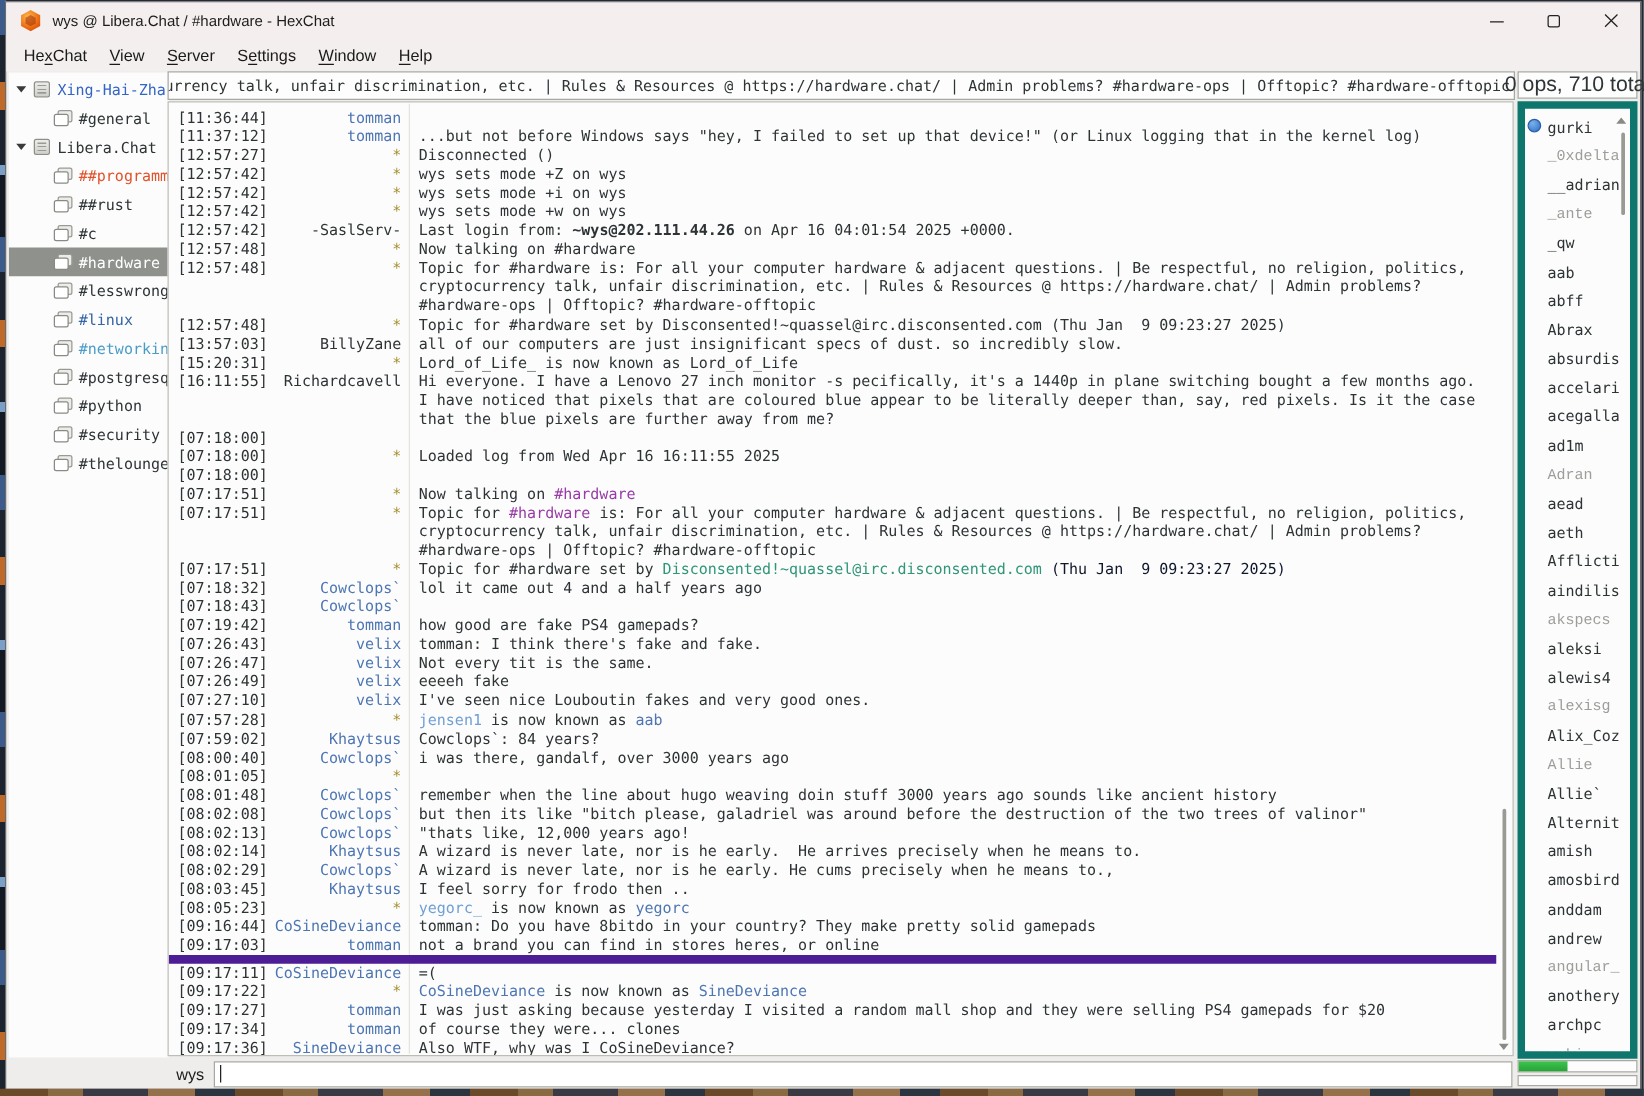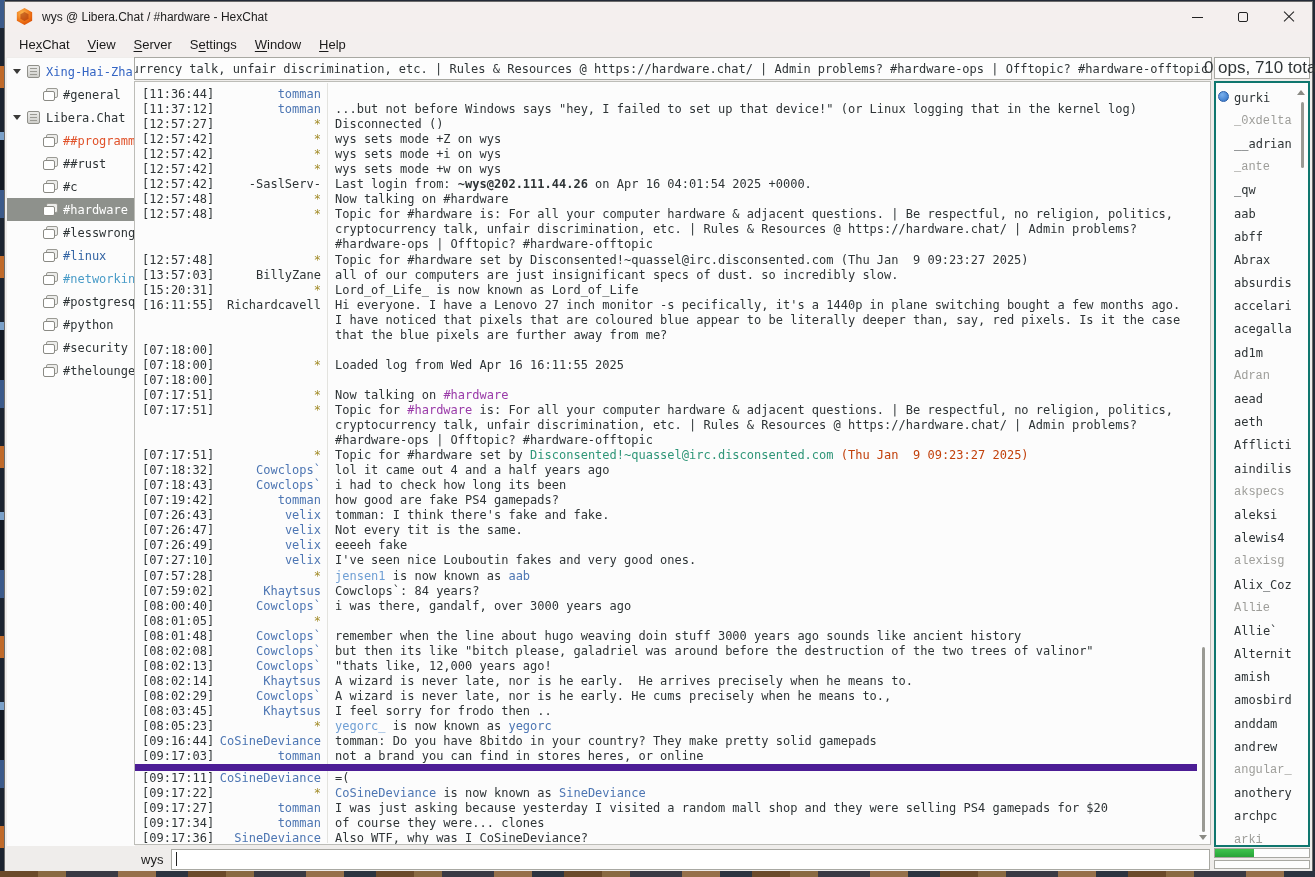--- a/index.html
+++ b/index.html
@@ -70,30 +70,30 @@
     border:1px solid #bdbdb8;overflow:hidden;font-family:"DejaVu Sans Mono",monospace;font-size:12px;
     color:#2e3436;}
   .chat-lines{position:absolute;left:0;right:13px;top:5px;}
   .cl{display:grid;grid-template-columns:83px 103px 1fr;line-height:15.05px;}
   .cl.mark{border-top:7px solid #4c1d95;}
   .ts{padding-left:7px;white-space:nowrap;}
   .nick{text-align:right;white-space:nowrap;overflow:hidden;}
   .nc-blue{color:#4d76b3;} .nc-dark{color:#2e3436;} .nc-star{color:#a38d2b;}
   .msg{padding:0 12px 0 14px;white-space:pre-wrap;word-break:break-word;}
   .sg-d{color:#2e3436;} .sg-b{color:#2e3436;font-weight:bold;}
-  .sg-ch{color:#993aa8;} .sg-host{color:#2f9678;} .sg-date{color:#c2410c;text-align:center;}
+  .sg-ch{color:#993aa8;} .sg-host{color:#2f9678;} .sg-date{color:#0f172a;text-align:center;}
   .sg-na{color:#6f9fd4;} .sg-nb{color:#4d76b3;} .sg-act{color:#4d76b3;font-weight:bold;}
   .chat-sep{position:absolute;left:192px;top:1px;bottom:1px;width:1px;background:#e3e3df;}
   .vthumb{position:absolute;right:5px;top:565px;width:3px;height:185px;background:#9a9a94;border-radius:2px;}
   .varrow{position:absolute;right:3px;top:753px;width:0;height:0;
     border-left:4px solid transparent;border-right:4px solid transparent;border-top:5px solid #8a8a84;}
 
   
   .userlist{position:absolute;left:1209px;top:79px;width:96px;height:766px;background:#fcfcfc;
-    border:2px solid #0f766e;overflow:hidden;font-family:"DejaVu Sans Mono",monospace;font-size:12px;}
+    border:6px solid #0f766e;overflow:hidden;font-family:"DejaVu Sans Mono",monospace;font-size:12px;}
   .users{padding-top:3px;}
   .urow{position:relative;height:23.2px;display:flex;align-items:center;padding-left:18px;
     white-space:nowrap;overflow:hidden;}
   .uname{color:#2e3436;}
   .urow.away .uname{color:#9d9d99;font-family:Liberation Mono, monospace;}
   .udot{position:absolute;left:2px;top:5px;width:11px;height:11px;border-radius:50%;
     background:radial-gradient(circle at 35% 30%,#7ab0ec,#2f6fc4);border:1px solid #2a5fa8;}
   .ul-up{position:absolute;right:3px;top:7px;width:0;height:0;
     border-left:4px solid transparent;border-right:4px solid transparent;border-bottom:5px solid #8a8a84;}
   .ul-thumb{position:absolute;right:4px;top:19px;width:3px;height:66px;background:#9a9a94;border-radius:2px;}
@@ -307,21 +307,20 @@
             <span class="msg"><span class="sg-d">Topic for #hardware set by </span><span class="sg-host">Disconsented!~quassel@irc.disconsented.com</span><span class="sg-d"> </span><span class="sg-date">(Thu Jan  9 09:23:27 2025)</span></span>
           </div>
           <div class="cl">
             <span class="ts">[07:18:32]</span>
             <span class="nick nc-blue">Cowclops`</span>
             <span class="msg"><span class="sg-d">lol it came out 4 and a half years ago</span></span>
           </div>
           <div class="cl">
             <span class="ts">[07:18:43]</span>
             <span class="nick nc-blue">Cowclops`</span>
-            <span class="msg"><span class="sg-d">i had to check how long its been</span></span>
           </div>
           <div class="cl">
             <span class="ts">[07:19:42]</span>
             <span class="nick nc-blue">tomman</span>
             <span class="msg"><span class="sg-d">how good are fake PS4 gamepads?</span></span>
           </div>
           <div class="cl">
             <span class="ts">[07:26:43]</span>
             <span class="nick nc-blue">velix</span>
             <span class="msg"><span class="sg-d">tomman: I think there's fake and fake.</span></span>

